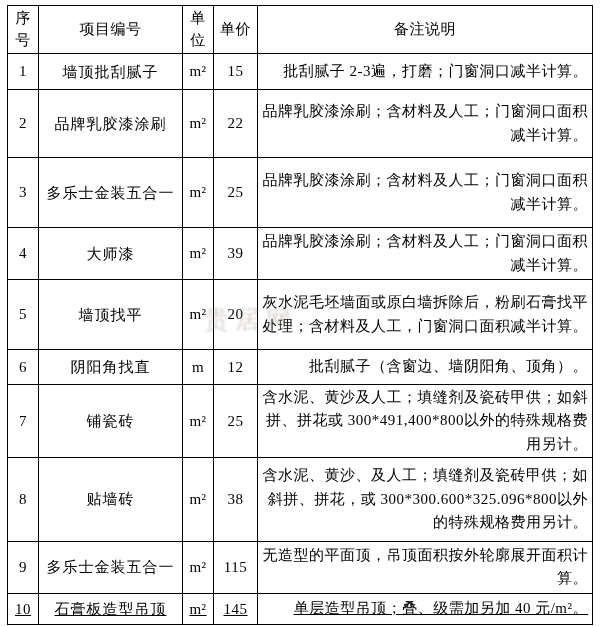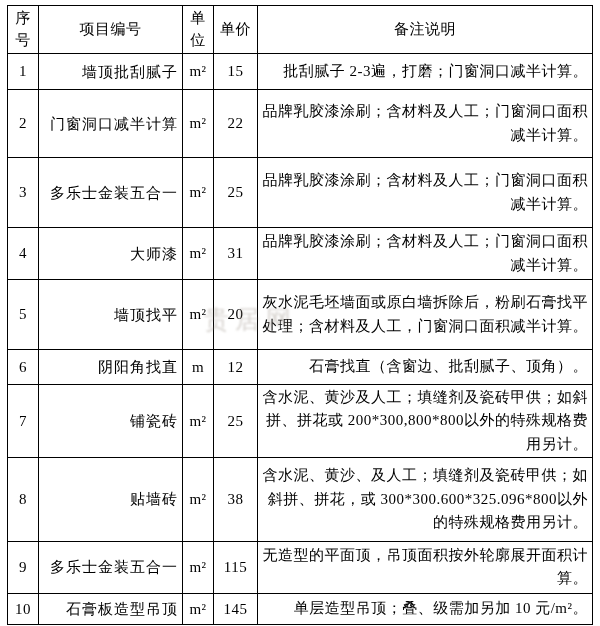--- a/index.html
+++ b/index.html
@@ -21,21 +21,21 @@
   table.price col.c-remark{width:335px;}
   table.price th, table.price td{
     border:1px solid #000;
     padding:1px 4px;
     vertical-align:middle;
     font-weight:normal;
     overflow:hidden;
   }
   table.price th{text-align:center;line-height:1.45;}
   td.no, td.unit, td.price{text-align:center;}
-  td.item{text-align:right;padding-left:9px;padding-right:17px;letter-spacing:1px;line-height:1.6;margin-left:8px;}
+  td.item{text-align:center;padding-left:9px;padding-right:17px;letter-spacing:1px;line-height:1.6;margin-left:8px;}
   td.remark{text-align:right;padding-left:6px;padding-right:3px;line-height:1.55;}
   th.wrap{white-space:normal;word-break:break-all;padding-left:2px;padding-right:2px;}
   .watermark{
     position:absolute;left:204px;top:301px;width:160px;height:40px;
     color:rgba(150,140,128,0.38);
     font-size:25px;letter-spacing:6px;line-height:38px;
     filter:blur(1.2px);
     pointer-events:none;white-space:nowrap;
   }
 </style>
@@ -64,79 +64,79 @@
     <tbody id="rows">
         <tr style="height: 36px;">
           <td class="no">1</td>
           <td class="item">墙顶批刮腻子</td>
           <td class="unit">m²</td>
           <td class="price">15</td>
           <td class="remark">批刮腻子 2-3遍，打磨；门窗洞口减半计算。</td>
         </tr>
         <tr style="height: 68px;">
           <td class="no">2</td>
-          <td class="item">门窗洞口减半计算</td>
+          <td class="item">品牌乳胶漆涂刷</td>
           <td class="unit">m²</td>
           <td class="price">22</td>
           <td class="remark">品牌乳胶漆涂刷；含材料及人工；门窗洞口面积减半计算。</td>
         </tr>
         <tr style="height: 70px;">
           <td class="no">3</td>
           <td class="item">多乐士金装五合一</td>
           <td class="unit">m²</td>
           <td class="price">25</td>
           <td class="remark">品牌乳胶漆涂刷；含材料及人工；门窗洞口面积减半计算。</td>
         </tr>
         <tr style="height: 52px;">
           <td class="no">4</td>
           <td class="item">大师漆</td>
           <td class="unit">m²</td>
-          <td class="price">31</td>
+          <td class="price">39</td>
           <td class="remark">品牌乳胶漆涂刷；含材料及人工；门窗洞口面积减半计算。</td>
         </tr>
         <tr style="height: 70px;">
           <td class="no">5</td>
           <td class="item">墙顶找平</td>
           <td class="unit">m²</td>
           <td class="price">20</td>
           <td class="remark">灰水泥毛坯墙面或原白墙拆除后，粉刷石膏找平处理；含材料及人工，门窗洞口面积减半计算。</td>
         </tr>
         <tr style="height: 35px;">
           <td class="no">6</td>
           <td class="item">阴阳角找直</td>
           <td class="unit">m</td>
           <td class="price">12</td>
-          <td class="remark">石膏找直（含窗边、批刮腻子、顶角）。</td>
+          <td class="remark">批刮腻子（含窗边、墙阴阳角、顶角）。</td>
         </tr>
         <tr style="height: 71px;">
           <td class="no">7</td>
           <td class="item">铺瓷砖</td>
           <td class="unit">m²</td>
           <td class="price">25</td>
-          <td class="remark">含水泥、黄沙及人工；填缝剂及瓷砖甲供；如斜拼、拼花或 200*300,800*800以外的特殊规格费用另计。</td>
+          <td class="remark">含水泥、黄沙及人工；填缝剂及瓷砖甲供；如斜拼、拼花或 300*491,400*800以外的特殊规格费用另计。</td>
         </tr>
         <tr style="height: 84px;">
           <td class="no">8</td>
           <td class="item">贴墙砖</td>
           <td class="unit">m²</td>
           <td class="price">38</td>
           <td class="remark">含水泥、黄沙、及人工；填缝剂及瓷砖甲供；如斜拼、拼花，或 300*300.600*325.096*800以外的特殊规格费用另计。</td>
         </tr>
         <tr style="height: 52px;">
           <td class="no">9</td>
           <td class="item">多乐士金装五合一</td>
           <td class="unit">m²</td>
           <td class="price">115</td>
           <td class="remark">无造型的平面顶，吊顶面积按外轮廓展开面积计算。</td>
         </tr>
-        <tr style="height: 31px;">
+        <tr style="height: 31px; text-decoration: underline;">
           <td class="no">10</td>
           <td class="item">石膏板造型吊顶</td>
           <td class="unit">m²</td>
           <td class="price">145</td>
-          <td class="remark">单层造型吊顶；叠、级需加另加 10 元/m²。</td>
+          <td class="remark">单层造型吊顶；叠、级需加另加 40 元/m²。</td>
         </tr>
       </tbody>
   </table>
 
   <div class="watermark">贵居网</div>
 
 </div>
 
 </body></html>

